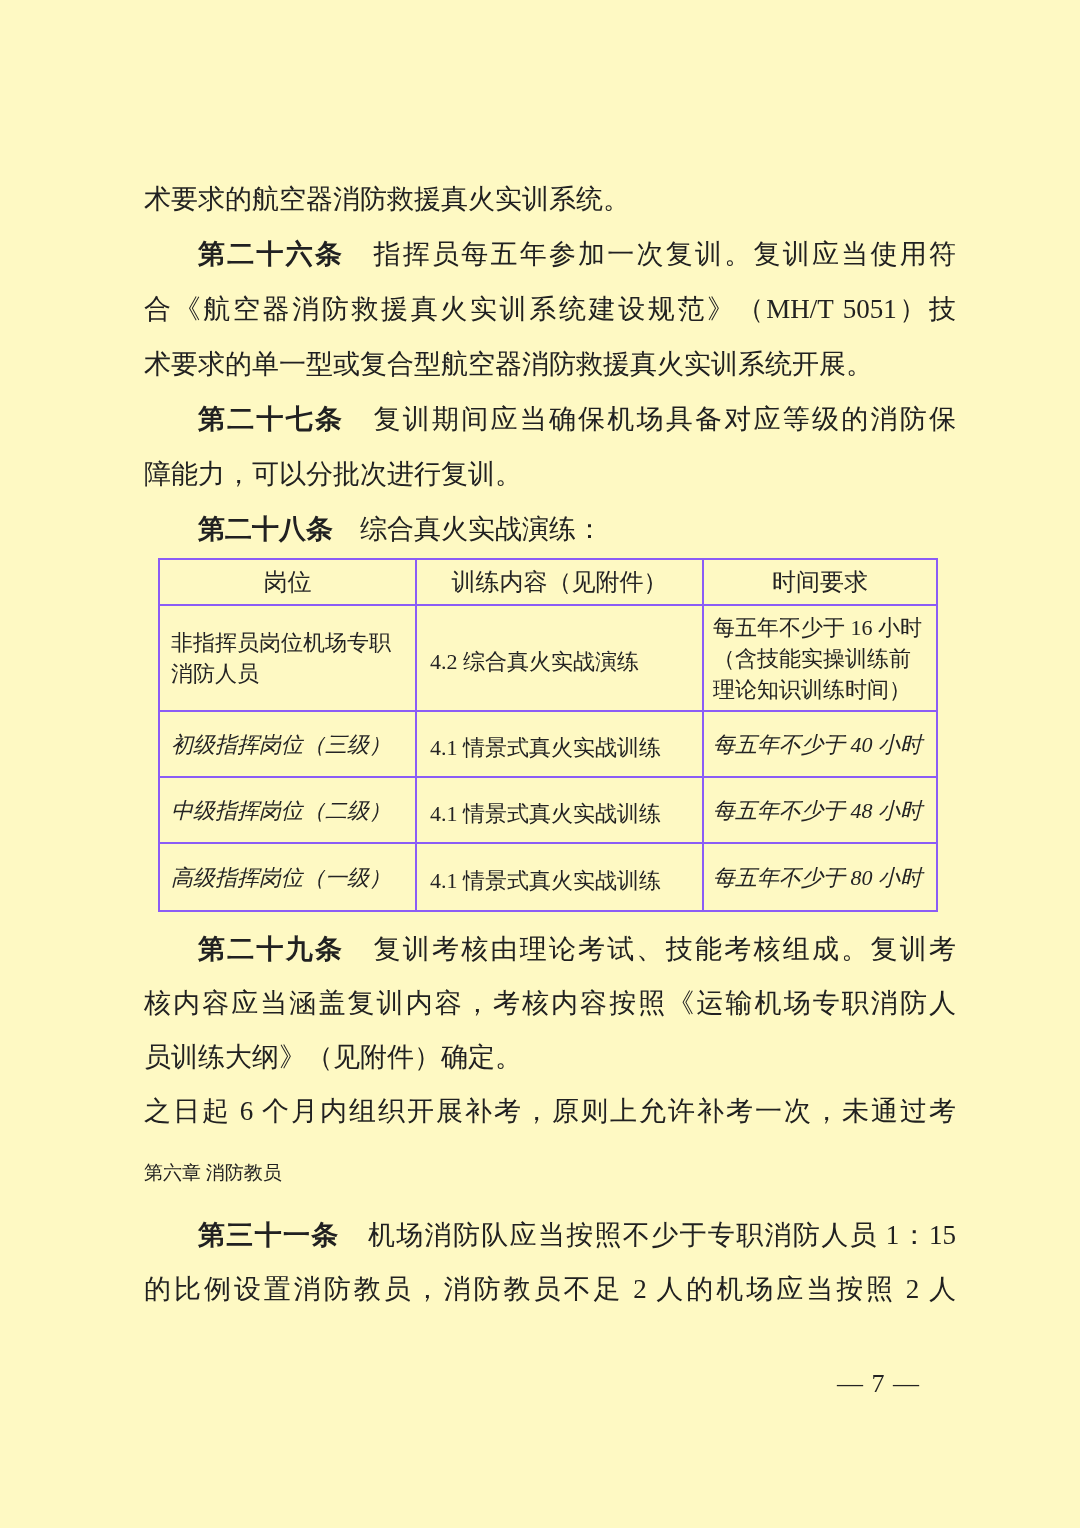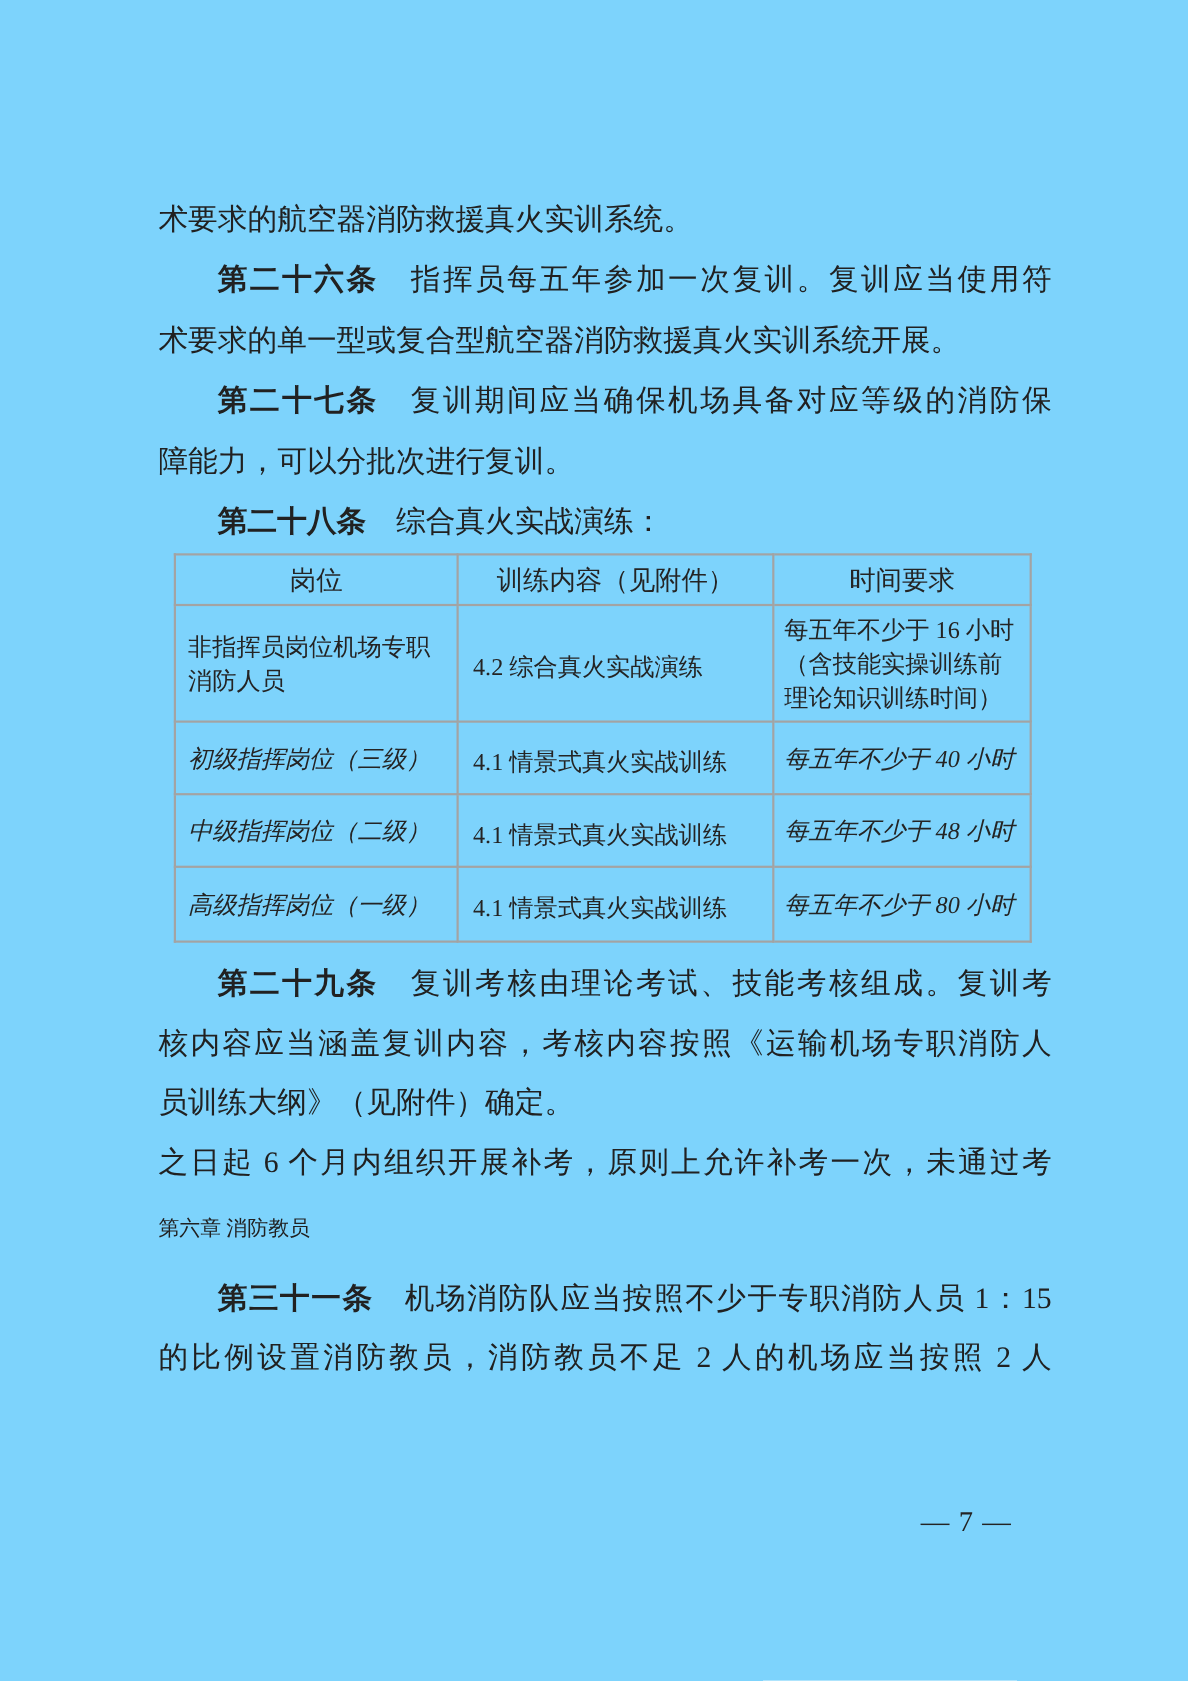--- a/index.html
+++ b/index.html
@@ -1,20 +1,20 @@
 <!DOCTYPE html>
 <html><head>
 <meta charset="utf-8">
 <style>
   html, body { margin: 0; padding: 0; background: #ffffff; }
   .page {
     position: relative;
     width: 1080px;
     height: 1528px;
-    background: #7dd3fc;
+    background: #fef9c3;
     font-family: "Liberation Serif", "DejaVu Serif", serif;
     color: #212121;
     overflow: hidden;
   }
   .content {
     position: absolute;
     left: 144px;
     top: 172px;
     width: 812px;
   }
@@ -47,21 +47,21 @@
   .sec-b { margin-top: 10px; }
   .sec-c { margin-top: 8px; }
   table.req {
     border-collapse: collapse;
     table-layout: fixed;
     margin-left: 14px;
     width: 778px;
     margin-top: 1px;
   }
   table.req th, table.req td {
-    border: 2px solid #a3a3a3;
+    border: 2px solid #8b5cf6;
     font-weight: normal;
     color: #242424;
     vertical-align: middle;
   }
   table.req th {
     height: 44px;
     font-size: 24px;
     text-align: center;
     padding: 0;
   }
@@ -86,20 +86,21 @@
 </head>
 <body>
 
 <div class="page">
   <div class="content">
 
     <div class="sec-a">
       <div class="line">术要求的航空器消防救援真火实训系统。</div>
 
       <div class="line j ind"><span class="term">第二十六条</span><span>　指挥员每五年参加一次复训。复训应当使用符</span></div>
+      <div class="line j">合《航空器消防救援真火实训系统建设规范》（MH/T 5051）技</div>
       <div class="line">术要求的单一型或复合型航空器消防救援真火实训系统开展。</div>
 
       <div class="line j ind"><span class="term">第二十七条</span><span>　复训期间应当确保机场具备对应等级的消防保</span></div>
       <div class="line">障能力，可以分批次进行复训。</div>
 
       <div class="line ind"><span class="term">第二十八条</span><span>　综合真火实战演练：</span></div>
     </div>
 
     <table class="req">
       <colgroup>

